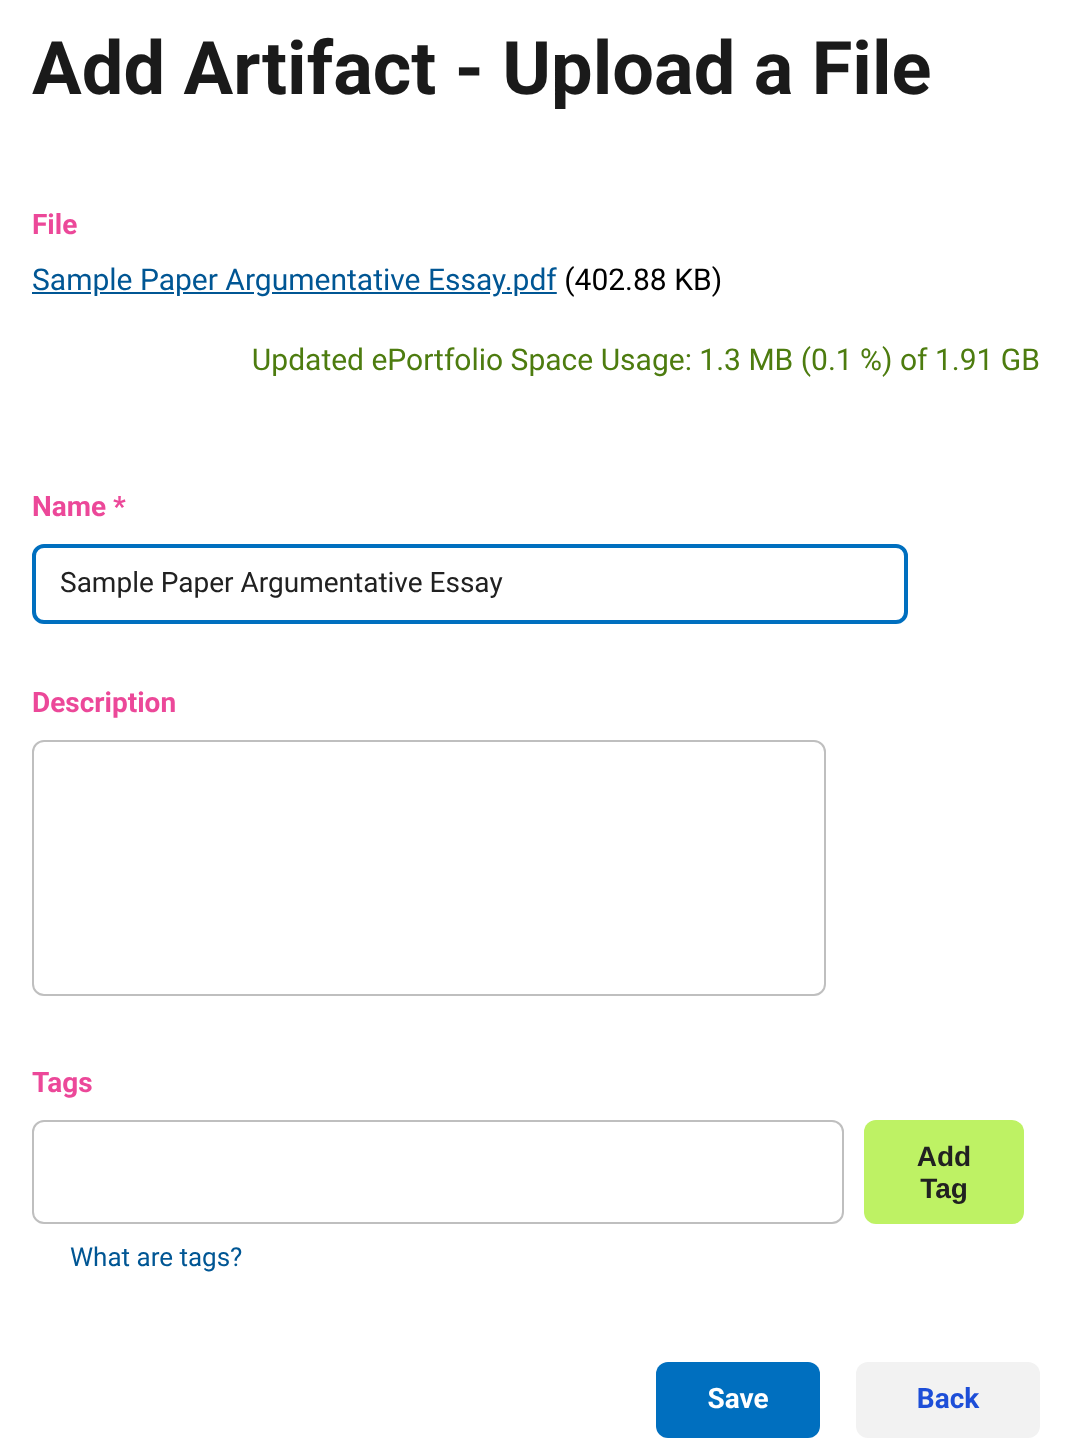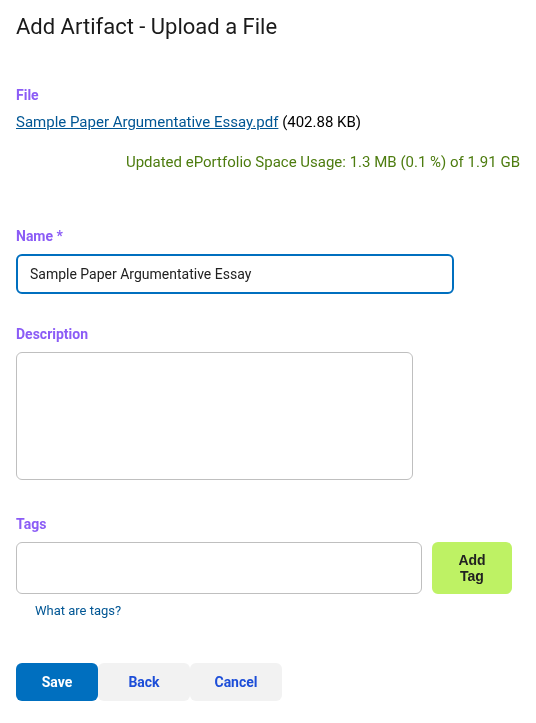--- a/index.html
+++ b/index.html
@@ -8,29 +8,29 @@
       padding: 0;
     }
     body {
       font-family: -apple-system, BlinkMacSystemFont, "Segoe UI", Roboto, Arial, sans-serif;
       color: #212121;
       padding: 14px 16px;
       width: 536px;
       background: #fff;
     }
     h1 {
-      font-size: 22px;
-      font-weight: 400;
+      font-size: 37px;
+      font-weight: 700;
       color: #1a1a1a;
       margin-bottom: 48px;
     }
     .section-label {
       font-size: 14px;
       font-weight: 700;
-      color: #8b5cf6;
+      color: #ec4899;
       margin-bottom: 10px;
       display: block;
     }
     .file-line {
       font-size: 15px;
       margin-bottom: 22px;
     }
     .file-link {
       color: #005694;
     }
@@ -94,21 +94,23 @@
     }
     .what-tags-link {
       font-size: 13px;
       color: #005694;
       text-decoration: none;
       display: inline-block;
       margin-left: 19px;
     }
     .button-row {
       display: flex;
+      gap: 18px;
       margin-top: 44px;
+      justify-content: flex-end;
     }
     .btn {
       padding: 11px 0;
       font-size: 14px;
       font-weight: 700;
       border: none;
       border-radius: 6px;
       cursor: pointer;
       font-family: inherit;
       text-align: center;
@@ -153,14 +155,13 @@
   <div class="tags-row">
     <input type="text" class="tags-input" value="" style="">
     <button class="add-tag-btn">Add Tag</button>
   </div>
   <a href="#" class="what-tags-link">What are tags?</a>
 </div>
 
 <div class="button-row">
   <button class="btn btn-primary">Save</button>
   <button class="btn btn-secondary">Back</button>
-  <button class="btn btn-secondary">Cancel</button>
 </div>
 
 </body></html>

